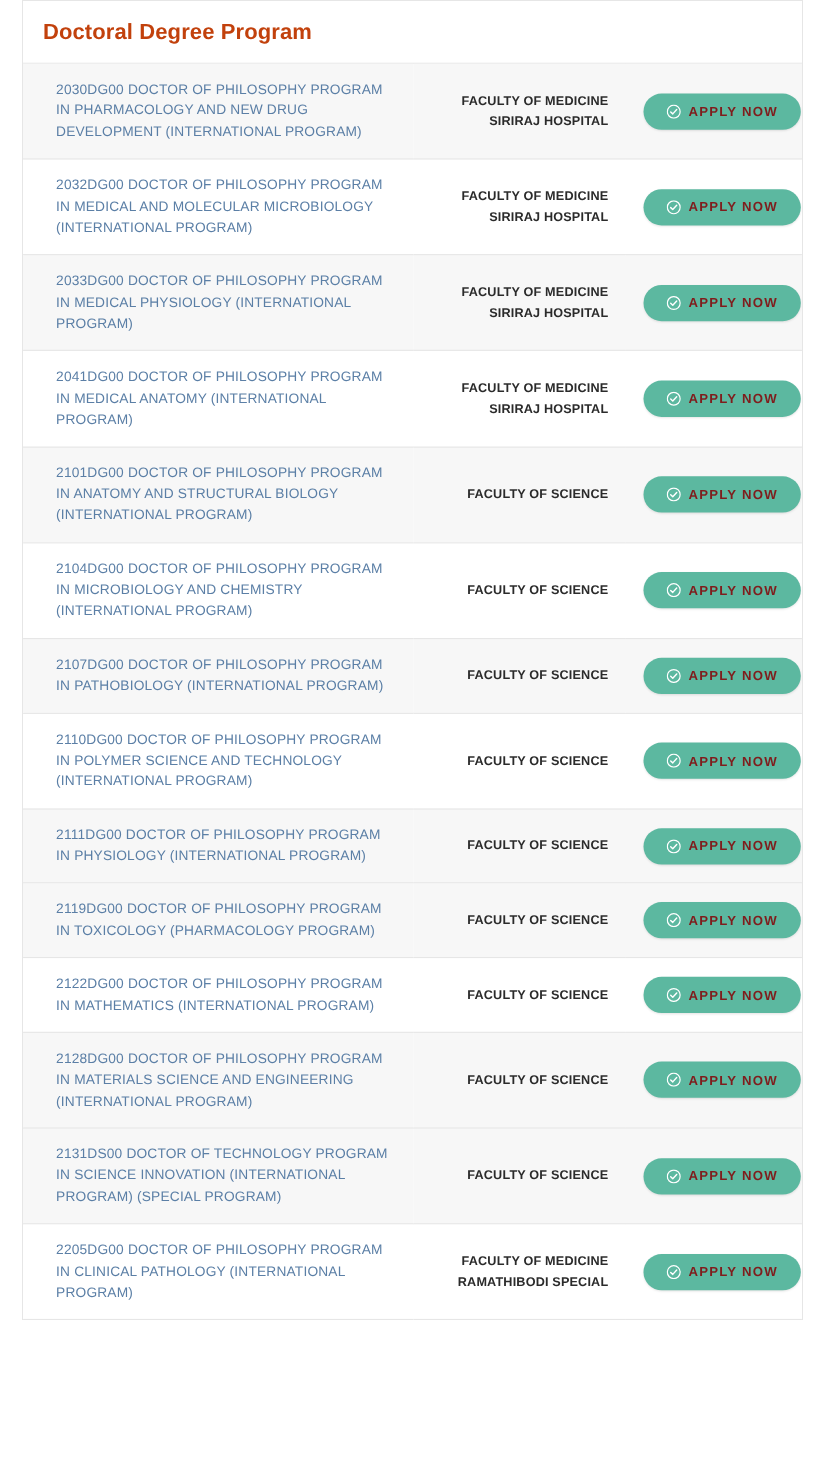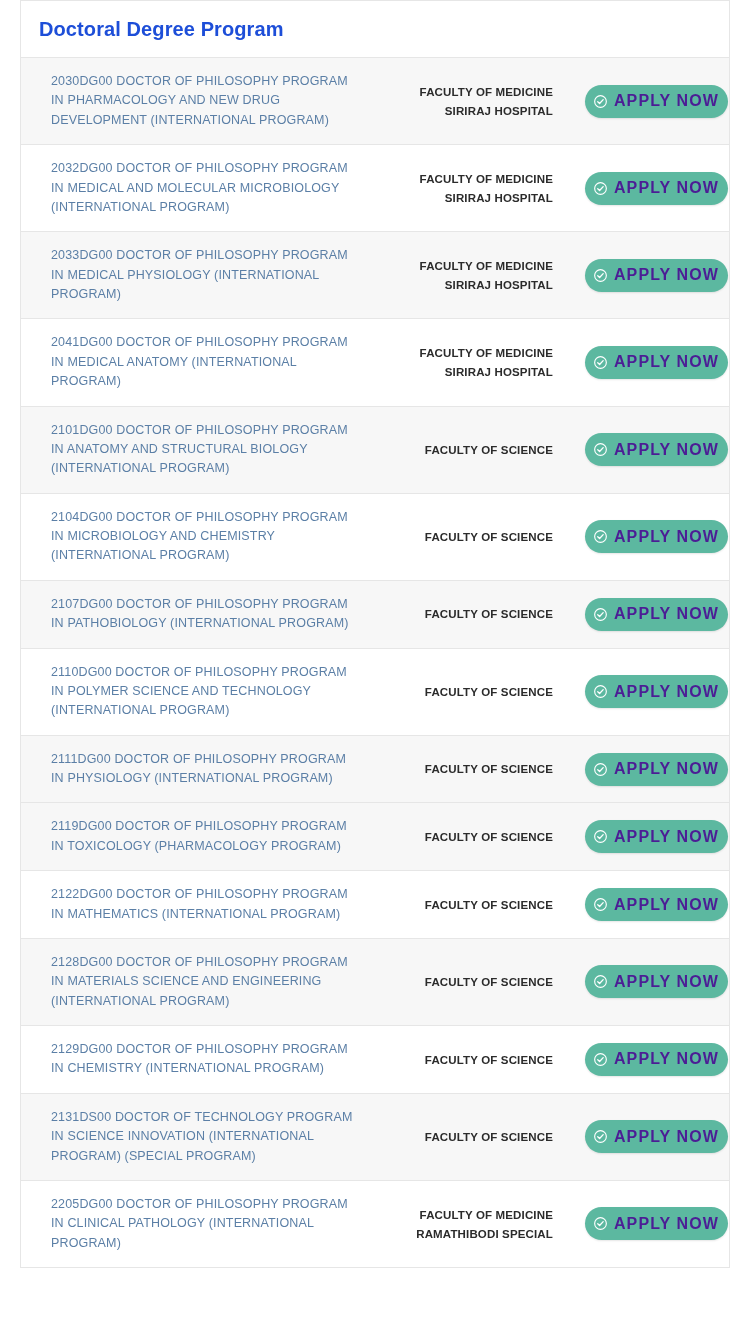--- a/index.html
+++ b/index.html
@@ -25,21 +25,21 @@
     background: #ffffff;
   }
   .panel-header {
     padding: 16px 18px 16px 18px;
     border-bottom: 1px solid #e6e6e6;
     background: #ffffff;
   }
   .panel-title {
     font-size: 20px;
     font-weight: bold;
-    color: #1d4ed8;
+    color: #c2410c;
     letter-spacing: 0.1px;
     line-height: 1.2;
     margin: 0;
   }
   table.program-table {
     width: 708px;
     border-collapse: collapse;
     table-layout: fixed;
   }
   table.program-table tr.program-row {
@@ -84,23 +84,23 @@
   .apply-btn {
     display: inline-flex;
     align-items: center;
     justify-content: center;
     gap: 7px;
     width: 143px;
     height: 33px;
     border: none;
     border-radius: 17px;
     background: #5cb8a0;
-    color: #4c1d95;
+    color: #7f1d1d;
     font-family: "Liberation Sans", sans-serif;
-    font-size: 16px;
+    font-size: 12px;
     font-weight: bold;
     letter-spacing: 1.1px;
     cursor: pointer;
     box-shadow: 0 1px 2px rgba(0,0,0,0.10);
   }
   .check-icon {
     width: 13px;
     height: 13px;
     flex: none;
     display: inline-block;
@@ -353,39 +353,20 @@
           <svg viewBox="0 0 16 16" width="13" height="13" aria-hidden="true">
             <circle cx="8" cy="8" r="7.2" fill="none" stroke="#ffffff" stroke-width="1.4"></circle>
             <path d="M4.6 8.3 L6.9 10.5 L11.3 5.7" fill="none" stroke="#ffffff" stroke-width="1.6" stroke-linecap="round" stroke-linejoin="round"></path>
           </svg>
         </span>
         <span class="apply-label">APPLY NOW</span>
       </button>
     </td>
   </tr>
 
-  <tr class="program-row">
-    <td class="col-program">
-      <a href="#" class="program-name">2129DG00 DOCTOR OF PHILOSOPHY PROGRAM IN CHEMISTRY (INTERNATIONAL PROGRAM)</a>
-    </td>
-    <td class="col-faculty">
-      <span class="faculty-name">FACULTY OF SCIENCE</span>
-    </td>
-    <td class="col-action">
-      <button class="apply-btn" style="background: rgb(92, 184, 160);">
-        <span class="check-icon">
-          <svg viewBox="0 0 16 16" width="13" height="13" aria-hidden="true">
-            <circle cx="8" cy="8" r="7.2" fill="none" stroke="#ffffff" stroke-width="1.4"></circle>
-            <path d="M4.6 8.3 L6.9 10.5 L11.3 5.7" fill="none" stroke="#ffffff" stroke-width="1.6" stroke-linecap="round" stroke-linejoin="round"></path>
-          </svg>
-        </span>
-        <span class="apply-label">APPLY NOW</span>
-      </button>
-    </td>
-  </tr>
 
   <tr class="program-row alt">
     <td class="col-program">
       <a href="#" class="program-name">2131DS00 DOCTOR OF TECHNOLOGY PROGRAM IN SCIENCE INNOVATION (INTERNATIONAL PROGRAM)  (SPECIAL PROGRAM)</a>
     </td>
     <td class="col-faculty">
       <span class="faculty-name">FACULTY OF SCIENCE</span>
     </td>
     <td class="col-action">
       <button class="apply-btn" style="background: rgb(92, 184, 160);">

